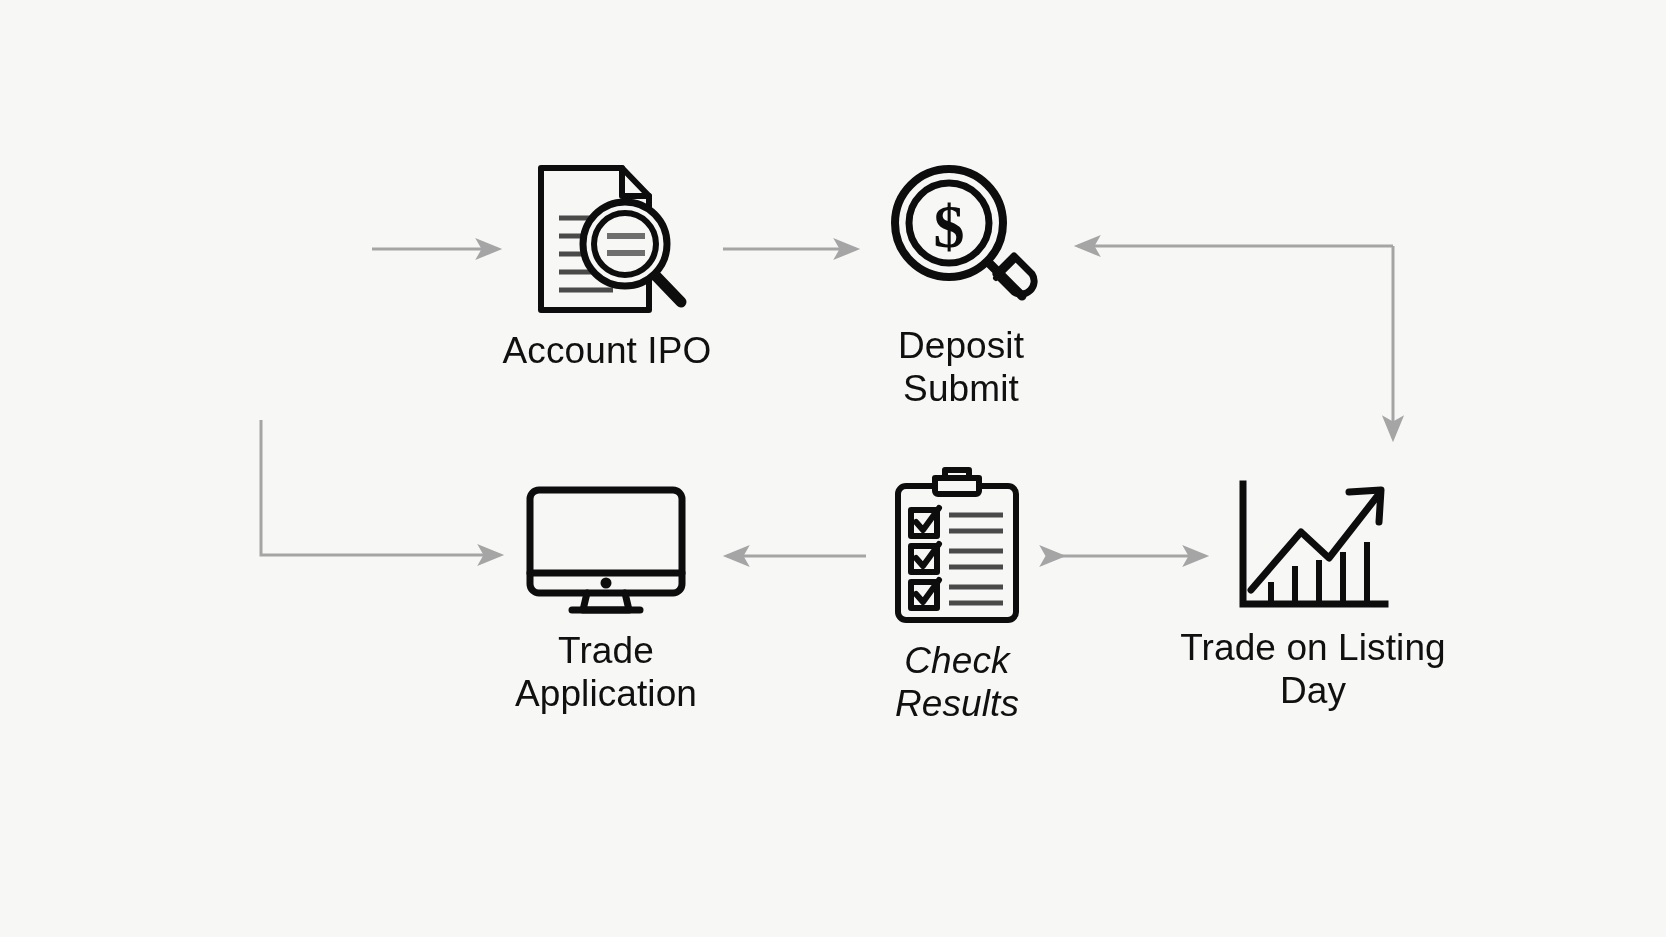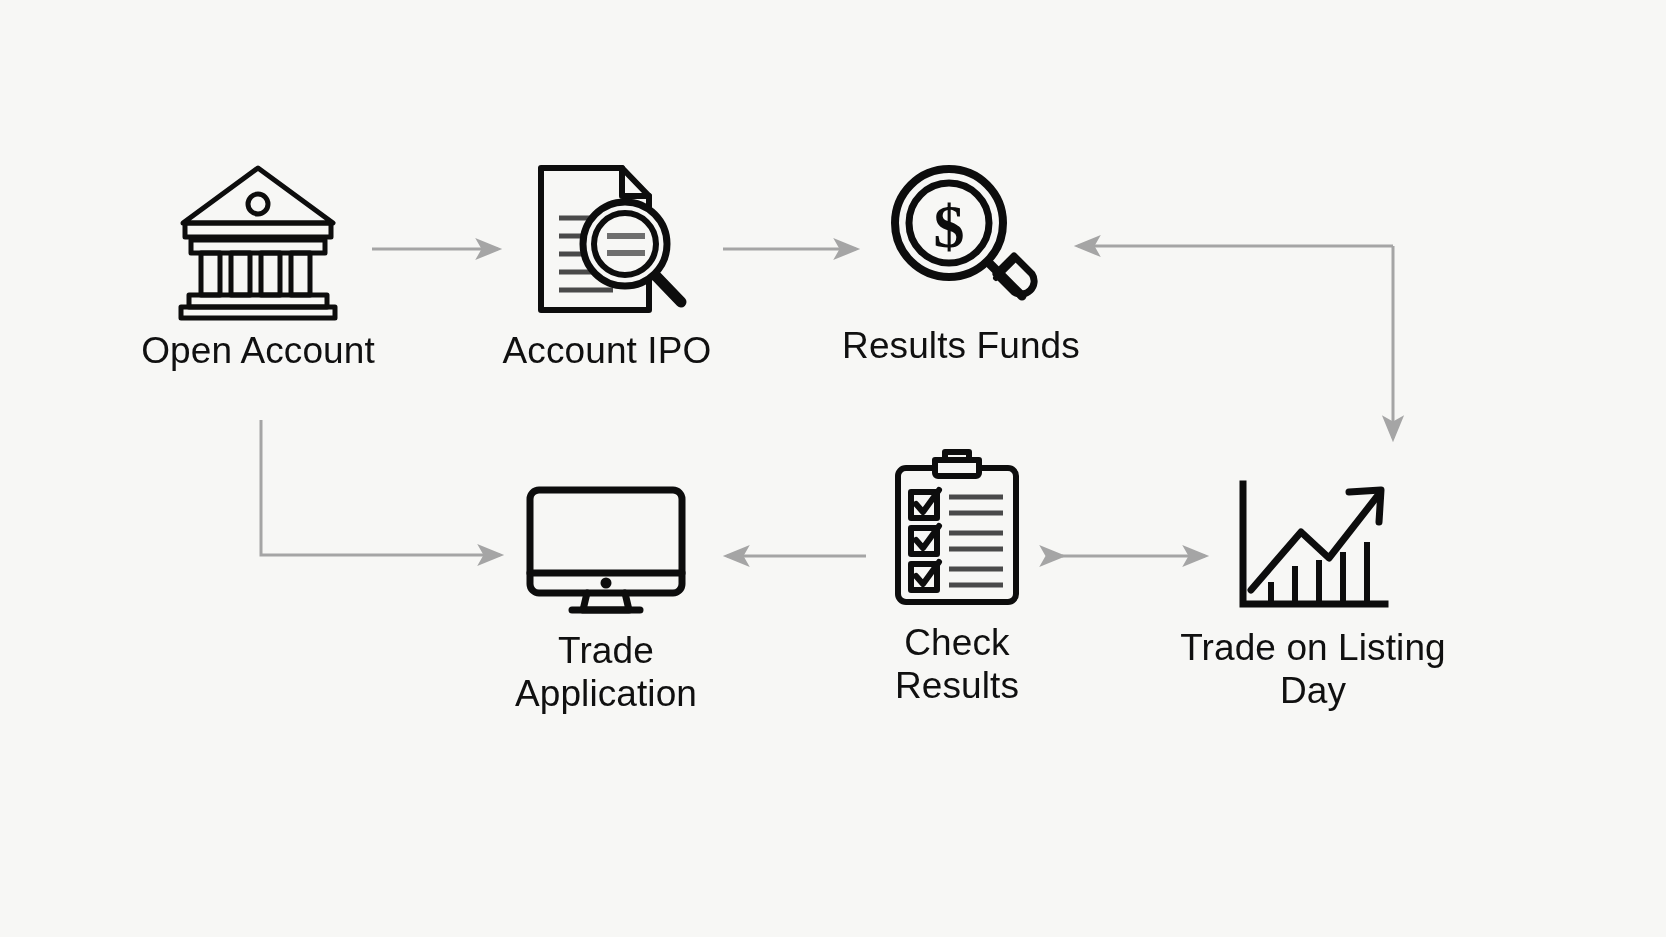--- a/index.html
+++ b/index.html
@@ -63,44 +63,20 @@
 
     <g>
       <line x1="866" y1="556" x2="727" y2="556" stroke="#a5a5a5" stroke-width="3" marker-end="url(#ah-l)"></line>
     </g>
 
     <g>
       <line x1="1062" y1="556" x2="1205" y2="556" stroke="#a5a5a5" stroke-width="3" marker-end="url(#ah-r)" marker-start="url(#ah-l)"></line>
     </g>
   </svg>
 
-  <div class="node" style="left:138px; top:160px; width:240px;">
-    <span class="icon">
-      <svg width="170" height="155" viewBox="0 0 170 155" xmlns="http://www.w3.org/2000/svg">
-        <g fill="none" stroke="#0d0d0d" stroke-width="5" stroke-linejoin="round" stroke-linecap="round">
-
-          <path d="M85 8 L160 63 L10 63 Z"></path>
-          <circle cx="85" cy="44" r="10"></circle>
-
-          <rect x="12" y="63" width="146" height="14"></rect>
-
-          <rect x="18" y="80" width="134" height="13"></rect>
-
-          <rect x="28" y="93" width="19" height="42"></rect>
-          <rect x="58" y="93" width="19" height="42"></rect>
-          <rect x="88" y="93" width="19" height="42"></rect>
-          <rect x="118" y="93" width="19" height="42"></rect>
-
-          <rect x="16" y="135" width="138" height="12"></rect>
-          <rect x="8" y="147" width="154" height="11"></rect>
-        </g>
-      </svg>
-    </span>
-    <span class="label">Open Account</span>
-  </div>
 
   <div class="node" style="left:487px; top:160px; width:240px;">
     <span class="icon">
       <svg width="160" height="155" viewBox="0 0 160 155" xmlns="http://www.w3.org/2000/svg">
         <g fill="none" stroke="#0d0d0d" stroke-width="6" stroke-linejoin="round" stroke-linecap="round">
 
           <path d="M14 8 L95 8 L122 36 L122 150 L14 150 Z"></path>
           <path d="M95 8 L95 36 L122 36"></path>
         </g>
         <g fill="none" stroke="#4a4a4a" stroke-width="5" stroke-linecap="butt">
@@ -132,40 +108,40 @@
         <g fill="none" stroke="#0d0d0d" stroke-linecap="round">
           <circle cx="63" cy="63" r="54" stroke-width="8"></circle>
           <circle cx="63" cy="63" r="40" stroke-width="7"></circle>
           <line x1="104" y1="104" x2="136" y2="136" stroke-width="9"></line>
           <path d="M110 118 L130 98" stroke-width="6"></path>
           <path d="M128 96 L146 114 A13 13 0 0 1 128 132 L110 114 Z" stroke-width="7" stroke-linejoin="round"></path>
         </g>
         <text x="63" y="87" font-family="'Liberation Serif','DejaVu Serif',serif" font-size="62" font-weight="bold" fill="#0d0d0d" text-anchor="middle">$</text>
       </svg>
     </span>
-    <span class="label">Results Funds</span>
+    <span class="label">Deposit Submit</span>
   </div>
 
   <div class="node" style="left:486px; top:485px; width:240px;">
     <span class="icon">
       <svg width="162" height="130" viewBox="0 0 162 130" xmlns="http://www.w3.org/2000/svg">
         <g fill="none" stroke="#0d0d0d" stroke-width="7" stroke-linejoin="round" stroke-linecap="round">
           <rect x="5" y="5" width="152" height="103" rx="9"></rect>
           <line x1="5" y1="88" x2="157" y2="88"></line>
           <path d="M62 108 L58 125 L104 125 L100 108"></path>
           <line x1="47" y1="125" x2="115" y2="125"></line>
         </g>
         <circle cx="81" cy="98" r="5.5" fill="#0d0d0d"></circle>
       </svg>
     </span>
     <span class="label">Trade
 Application</span>
   </div>
 
-  <div class="node" style="left:837px; top:452px; width:240px;">
+  <div class="node" style="left:837px; top:470px; width:240px;font-style:italic;">
     <span class="icon">
       <svg width="128" height="155" viewBox="0 0 128 155" xmlns="http://www.w3.org/2000/svg">
         <g fill="none" stroke="#0d0d0d" stroke-width="6" stroke-linejoin="round" stroke-linecap="round">
 
           <rect x="5" y="16" width="118" height="134" rx="8"></rect>
 
           <path d="M42 16 L42 8 L52 8 L52 0 L76 0 L76 8 L86 8 L86 16" fill="#f7f7f5"></path>
           <rect x="42" y="8" width="44" height="16" rx="3" fill="#f7f7f5"></rect>
 
           <rect x="18" y="40" width="26" height="26"></rect>

